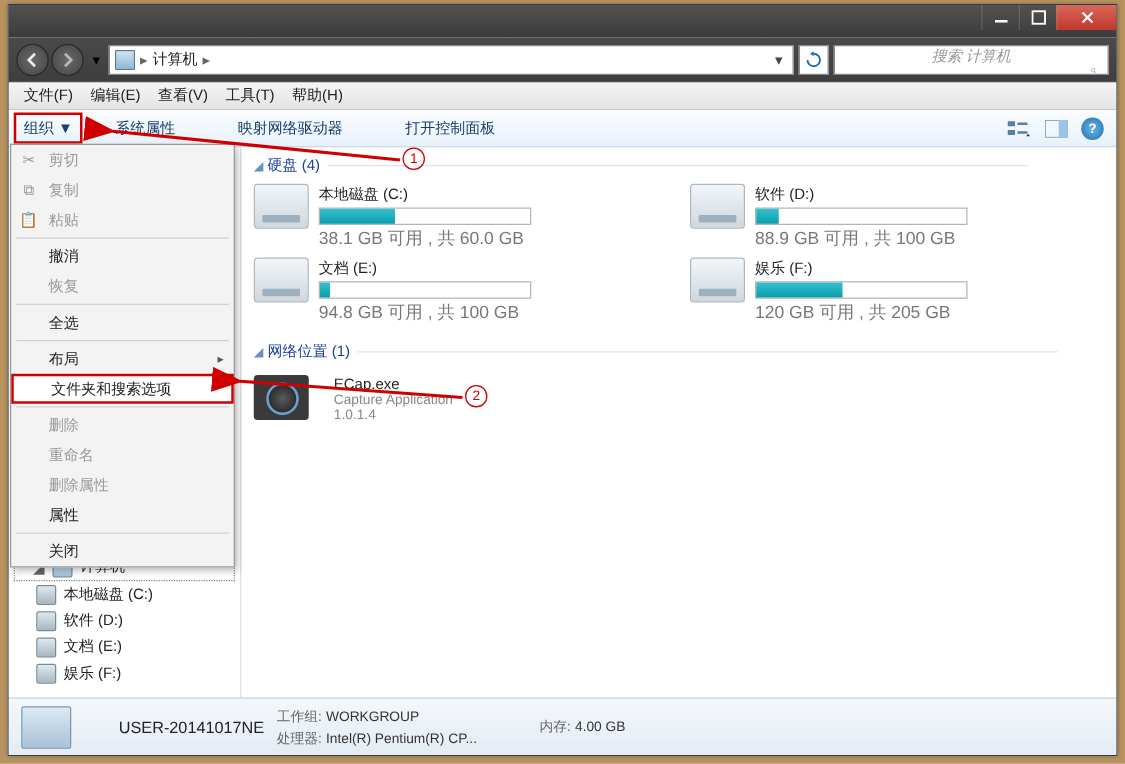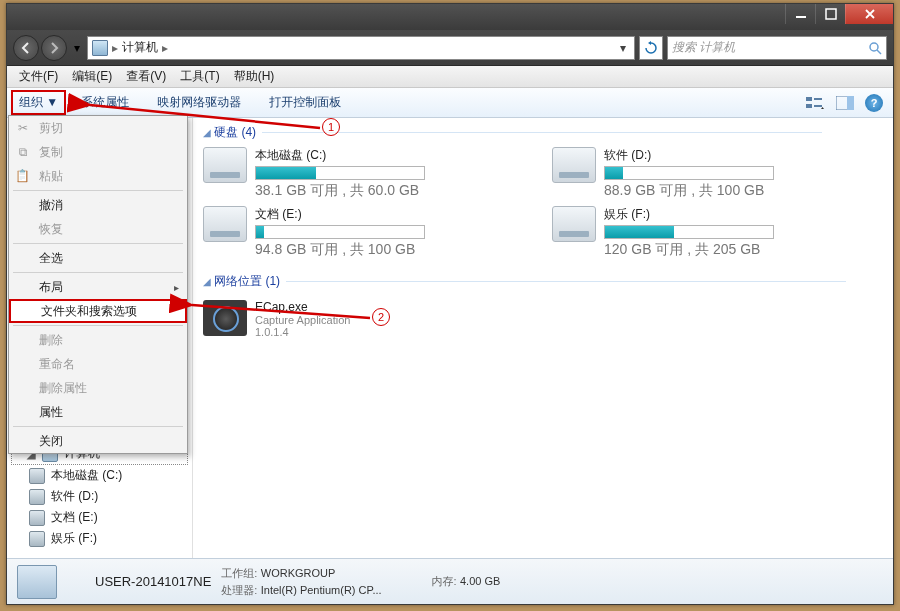--- a/index.html
+++ b/index.html
@@ -17,28 +17,28 @@
 .navcircle svg{width:12px;height:12px;fill:#ddd;}
 .smalldd{width:12px;height:20px;display:flex;align-items:center;justify-content:center;}
 .addrbar{flex:1;height:24px;background:#fff;border:1px solid #888;display:flex;align-items:center;padding:0 4px;gap:4px;}
 .addrbar .compicon{width:16px;height:16px;background:linear-gradient(#cfe6f5,#8fb6d4);border:1px solid #5a7a9a;border-radius:1px;}
 .addrbar .sep{color:#666;}
 .addrbar span{color:#222;}
 .addrbar .spacer{flex:1;}
 .addrbar .dd{width:14px;text-align:center;color:#444;}
 .refresh{width:24px;height:24px;background:#fff;border:1px solid #888;display:flex;align-items:center;justify-content:center;}
 .refresh svg{width:14px;height:14px;fill:#1a6fb0;}
-.searchbar{width:220px;height:24px;background:#fff;border:1px solid #888;display:flex;align-items:center;padding:0 4px;color:#999;font-style:italic;}
+.searchbar{width:220px;height:24px;background:#fff;border:1px solid #888;display:flex;align-items:center;padding:0 4px;color:#999;font-style:italic;flex-direction:column;}
 .searchbar .sicon{margin-left:auto;width:14px;height:14px;}
 
 .menubar{height:22px;background:linear-gradient(#f5f5f5,#e4e4e4);border-bottom:1px solid #c9c9c9;display:flex;padding:0 6px;gap:2px;}
 .menubar .mi{padding:2px 6px;color:#222;}
 
 .toolbar{height:30px;background:linear-gradient(#fbfdff,#e7f1fb);border-bottom:1px solid #c2cfdc;display:flex;align-items:center;padding:0 4px;gap:2px;position:relative;}
-.toolbar .tbtn{padding:4px 13px;color:#1a3e6e;}
+.toolbar .tbtn{padding:4px 24px;color:#1a3e6e;}
 .toolbar .org{border:2px solid #d00000;padding:2px 6px;display:flex;align-items:center;gap:3px;}
 .toolbar .right{margin-left:auto;display:flex;align-items:center;gap:10px;padding-right:6px;}
 .toolbar .iconbtn{width:20px;height:20px;display:flex;align-items:center;justify-content:center;}
 .help{width:18px;height:18px;border-radius:50%;background:radial-gradient(#6fb5e8,#1a6fb0);color:#fff;font-weight:bold;display:flex;align-items:center;justify-content:center;font-size:11px;}
 
 .bodyarea{position:absolute;top:114px;left:0;right:0;bottom:46px;background:#fff;}
 
 .sidebar{position:absolute;left:0;top:0;width:186px;bottom:0;border-right:1px solid #e0e0e0;padding:4px 0;}
 .sidebar .item{display:flex;align-items:center;gap:6px;padding:2px 8px 2px 22px;color:#222;}
 .sidebar .node{padding-left:14px;}
@@ -53,21 +53,21 @@
 .grouphdr .line{display:inline-block;width:560px;border-top:1px solid #d5e5f5;vertical-align:middle;margin-left:6px;}
 .driverow{display:flex;gap:18px;margin-bottom:2px;}
 .drive{display:flex;gap:8px;width:340px;}
 .drive .dimg{width:44px;height:36px;background:linear-gradient(#f2f6f9,#cfd7de);border:1px solid #aeb7bf;border-radius:3px;position:relative;}
 .drive .dimg:after{content:"";position:absolute;left:6px;right:6px;bottom:4px;height:6px;background:#9cb0c0;border-radius:1px;}
 .dinfo{flex:1;}
 .dname{color:#222;margin-bottom:2px;}
 .dbar{width:170px;height:14px;border:1px solid #b5b5b5;background:#fff;position:relative;margin-bottom:2px;}
 .dbar .fill{position:absolute;left:0;top:0;bottom:0;background:linear-gradient(#35c1cf,#0b9daa);}
 .dtext{color:#777;font-size:14px;}
-.netitem{display:flex;gap:8px;margin-top:4px;}
+.netitem{display:flex;gap:20px;margin-top:4px;}
 .netitem .nimg{width:44px;height:36px;background:#3a3a3a;border-radius:3px;position:relative;}
 .netitem .nimg:before{content:"";position:absolute;left:10px;top:6px;width:22px;height:22px;border-radius:50%;background:radial-gradient(#5a5a5a,#1a1a1a);border:2px solid #6aa0d8;}
 .ninfo .l1{color:#222;}
 .ninfo .l2,.ninfo .l3{color:#888;font-size:11px;}
 
 .statusbar{position:absolute;left:0;right:0;bottom:0;height:46px;background:linear-gradient(#f4f7fa,#e3ecf4);border-top:1px solid #c2cfdc;display:flex;align-items:center;padding:0 10px;gap:10px;}
 .statusbar .simg{width:40px;height:34px;background:linear-gradient(#dce9f4,#a8c2d8);border:1px solid #7a97b0;border-radius:2px;}
 .statusbar .scol{display:flex;flex-direction:column;gap:2px;}
 .statusbar .k{color:#666;font-size:11px;}
 .statusbar .v{color:#333;font-size:11px;}

